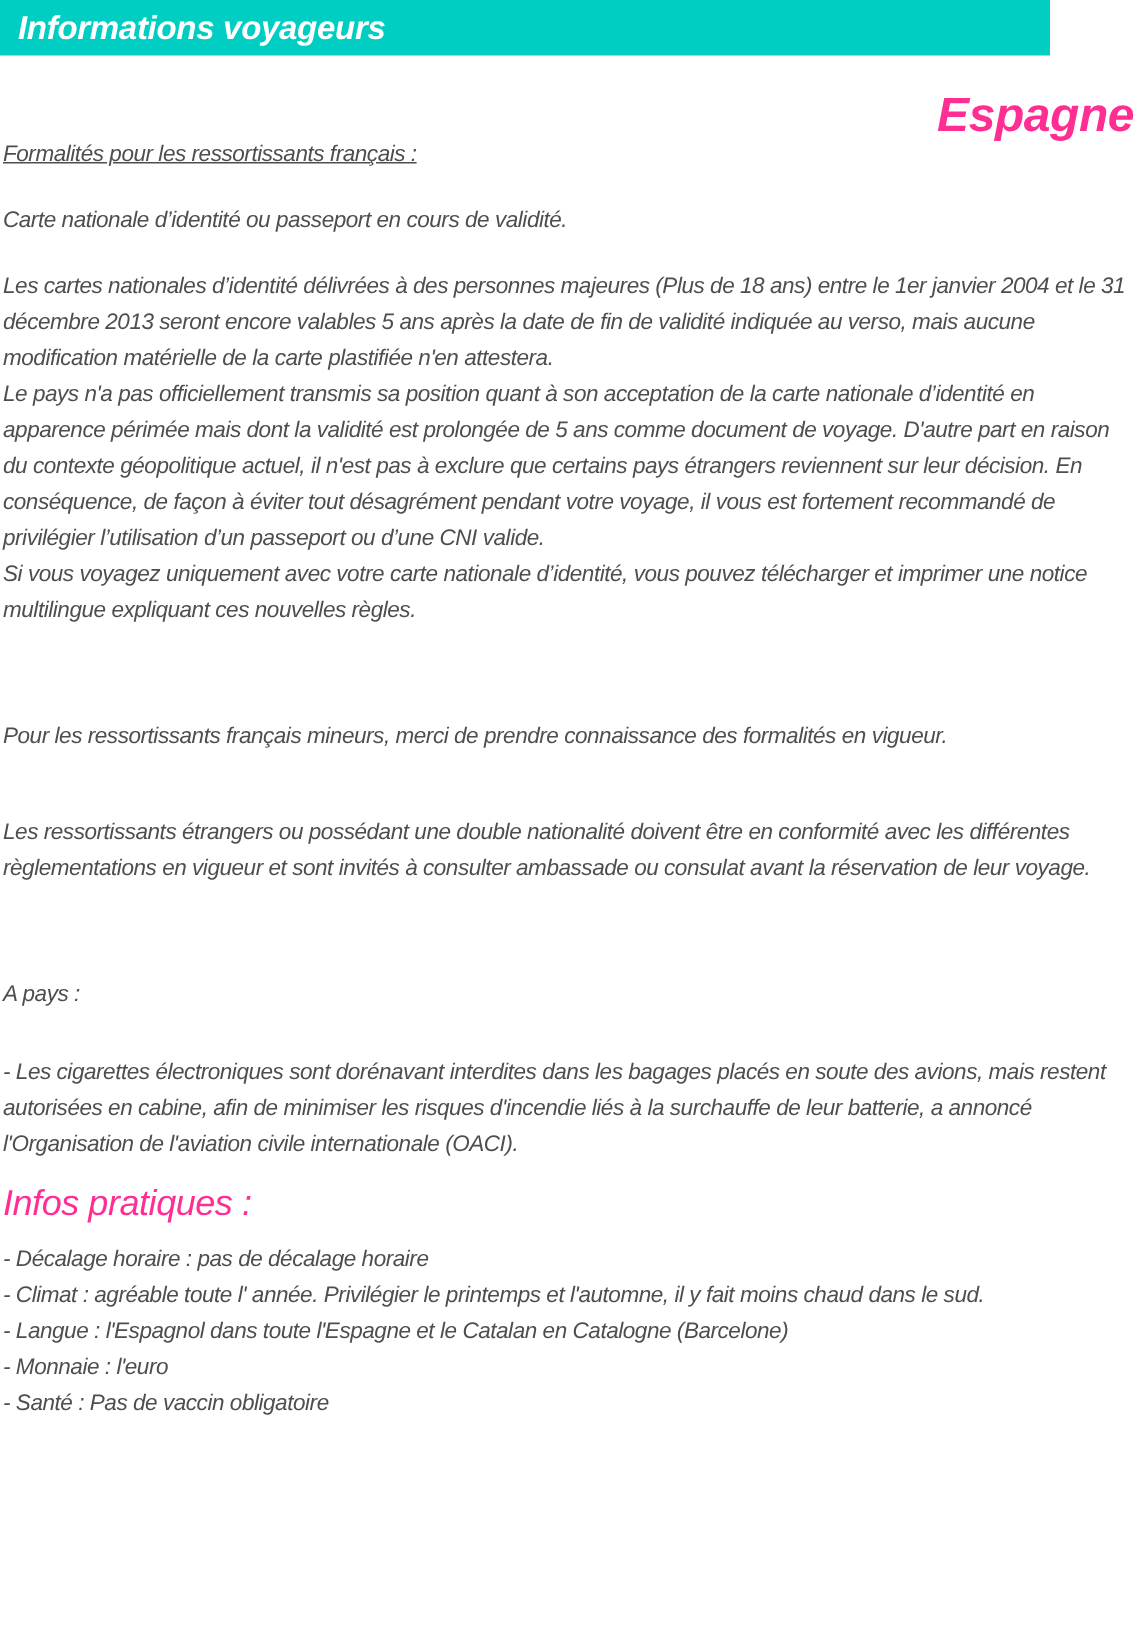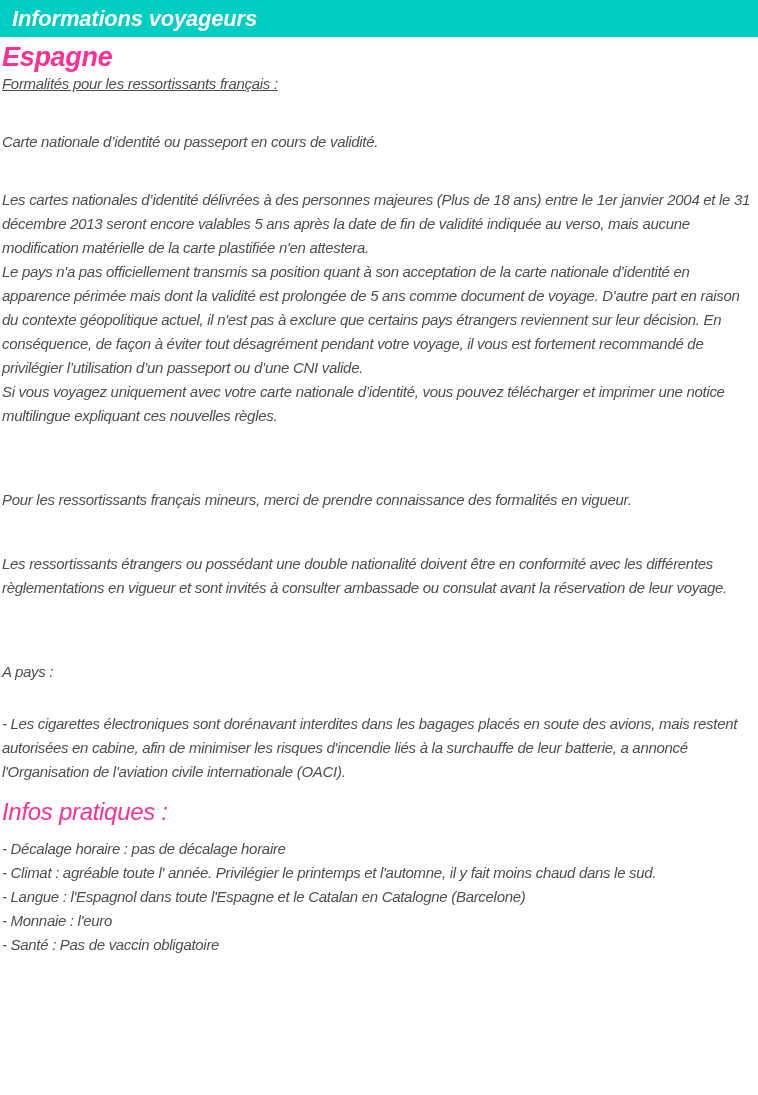--- a/index.html
+++ b/index.html
@@ -9,21 +9,21 @@
   }
   *{margin:0;padding:0;box-sizing:border-box;}
   html,body{background:#fff;}
   body{
     width:758px;
     height:1095px;
     font-family:"Liberation Sans", sans-serif;
     overflow:hidden;
   }
   .header-bar{
-    width:758px;
+    width:700px;
     height:37px;
     background:var(--teal);
     display:flex;
     align-items:center;
     padding-left:12px;
   }
   .header-bar .title{
     color:#ffffff;
     font-size:22px;
     font-weight:bold;
@@ -33,41 +33,42 @@
   .content{
     padding:0 2px;
     color:var(--text);
     font-style:italic;
     font-size:15px;
     line-height:24px;
     letter-spacing:-0.3px;
   }
   h1.country{
     color:var(--pink);
-    font-size:27px;
+    font-size:32px;
     font-weight:bold;
     font-style:italic;
-    margin-top:5px;
+    margin-top:24px;
     letter-spacing:-0.3px;
     line-height:30px;
+    text-align:right;
   }
   h2.infos-title{
     color:var(--pink);
     font-size:24px;
     font-weight:normal;
     font-style:italic;
     margin-top:14px;
     margin-bottom:11px;
     letter-spacing:-0.3px;
     line-height:28px;
   }
   p{margin:0;}
   .mt-0{margin-top:0;}
   .mt-16{margin-top:0;text-decoration:underline;}
-  .mt-24{margin-top:34px;}
+  .mt-24{margin-top:20px;}
   .mt-28{margin-top:28px;}
   .mt-40{margin-top:40px;}
   .mt-56{margin-top:60px;}
   .info-list p{margin:0;}
 </style>
 </head>
 <body>
 
 <div class="header-bar">
   <span class="title">Informations voyageurs</span>

